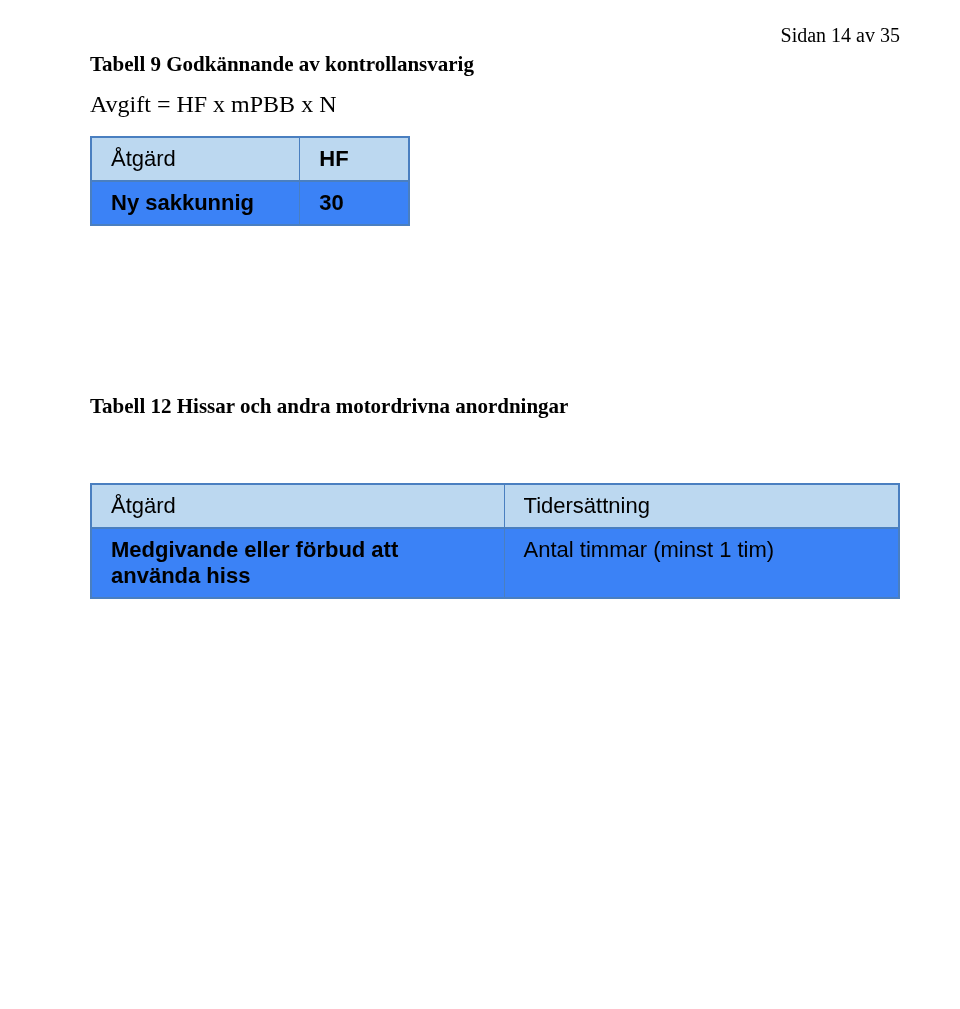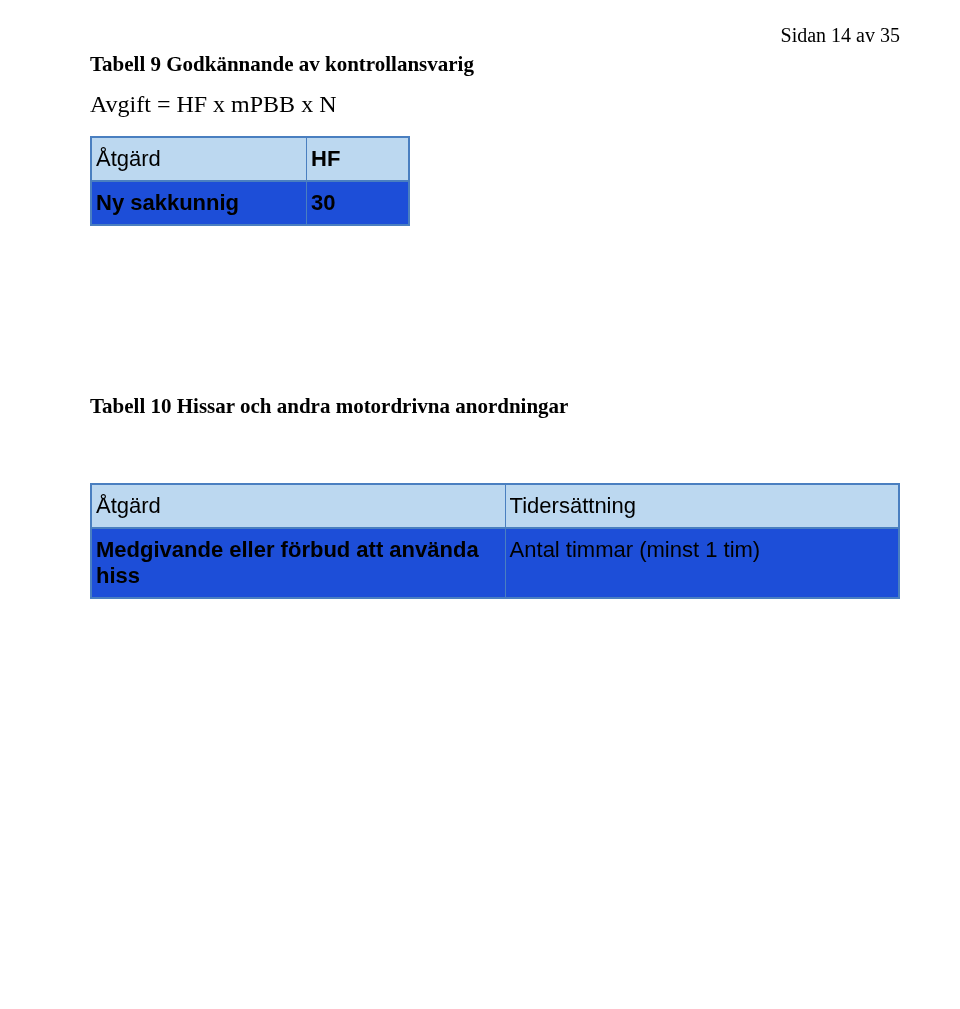--- a/index.html
+++ b/index.html
@@ -39,31 +39,31 @@
     border-collapse: collapse;
     border: 2px solid #4a7fc0;
     font-family: Arial, Helvetica, sans-serif;
     font-size: 22px;
     color: #000000;
     background: #ffffff;
   }
   table.data-table th,
   table.data-table td {
     border: 1px solid #4a7fc0;
-    padding: 8px 4px;
+    padding: 8px 19px;
     text-align: left;
     vertical-align: top;
   }
   table.data-table thead th {
     background: #bcd8f0;
     font-weight: normal;
     border-bottom: 2px solid #4a7fc0;
   }
   table.data-table tbody td {
-    background: #1d4ed8;
+    background: #3b82f6;
   }
   table.data-table tbody td.bold {
     font-weight: bold;
   }
 
   .t9 { width: 320px; margin-top: 10px; }
   .t9 th:first-child, .t9 td:first-child { width: 200px; }
   .t9 th:last-child, .t9 td:last-child { width: 90px; font-weight: bold; }
 
   .t10 { width: 810px; margin-top: 10px; }
@@ -92,21 +92,21 @@
     <tbody>
       <tr>
         <td class="bold">Ny sakkunnig</td>
         <td>30</td>
       </tr>
     </tbody>
   </table>
 
   <div class="spacer-lg"></div>
 
-  <div class="heading">Tabell 10 Hissar och andra motordrivna anordningar</div>
+  <div class="heading">Tabell 12 Hissar och andra motordrivna anordningar</div>
 
 
   <div class="spacer-md"></div>
 
   <table class="data-table t10">
     <thead>
       <tr>
         <th>Åtgärd</th>
         <th>Tidersättning</th>
       </tr>

